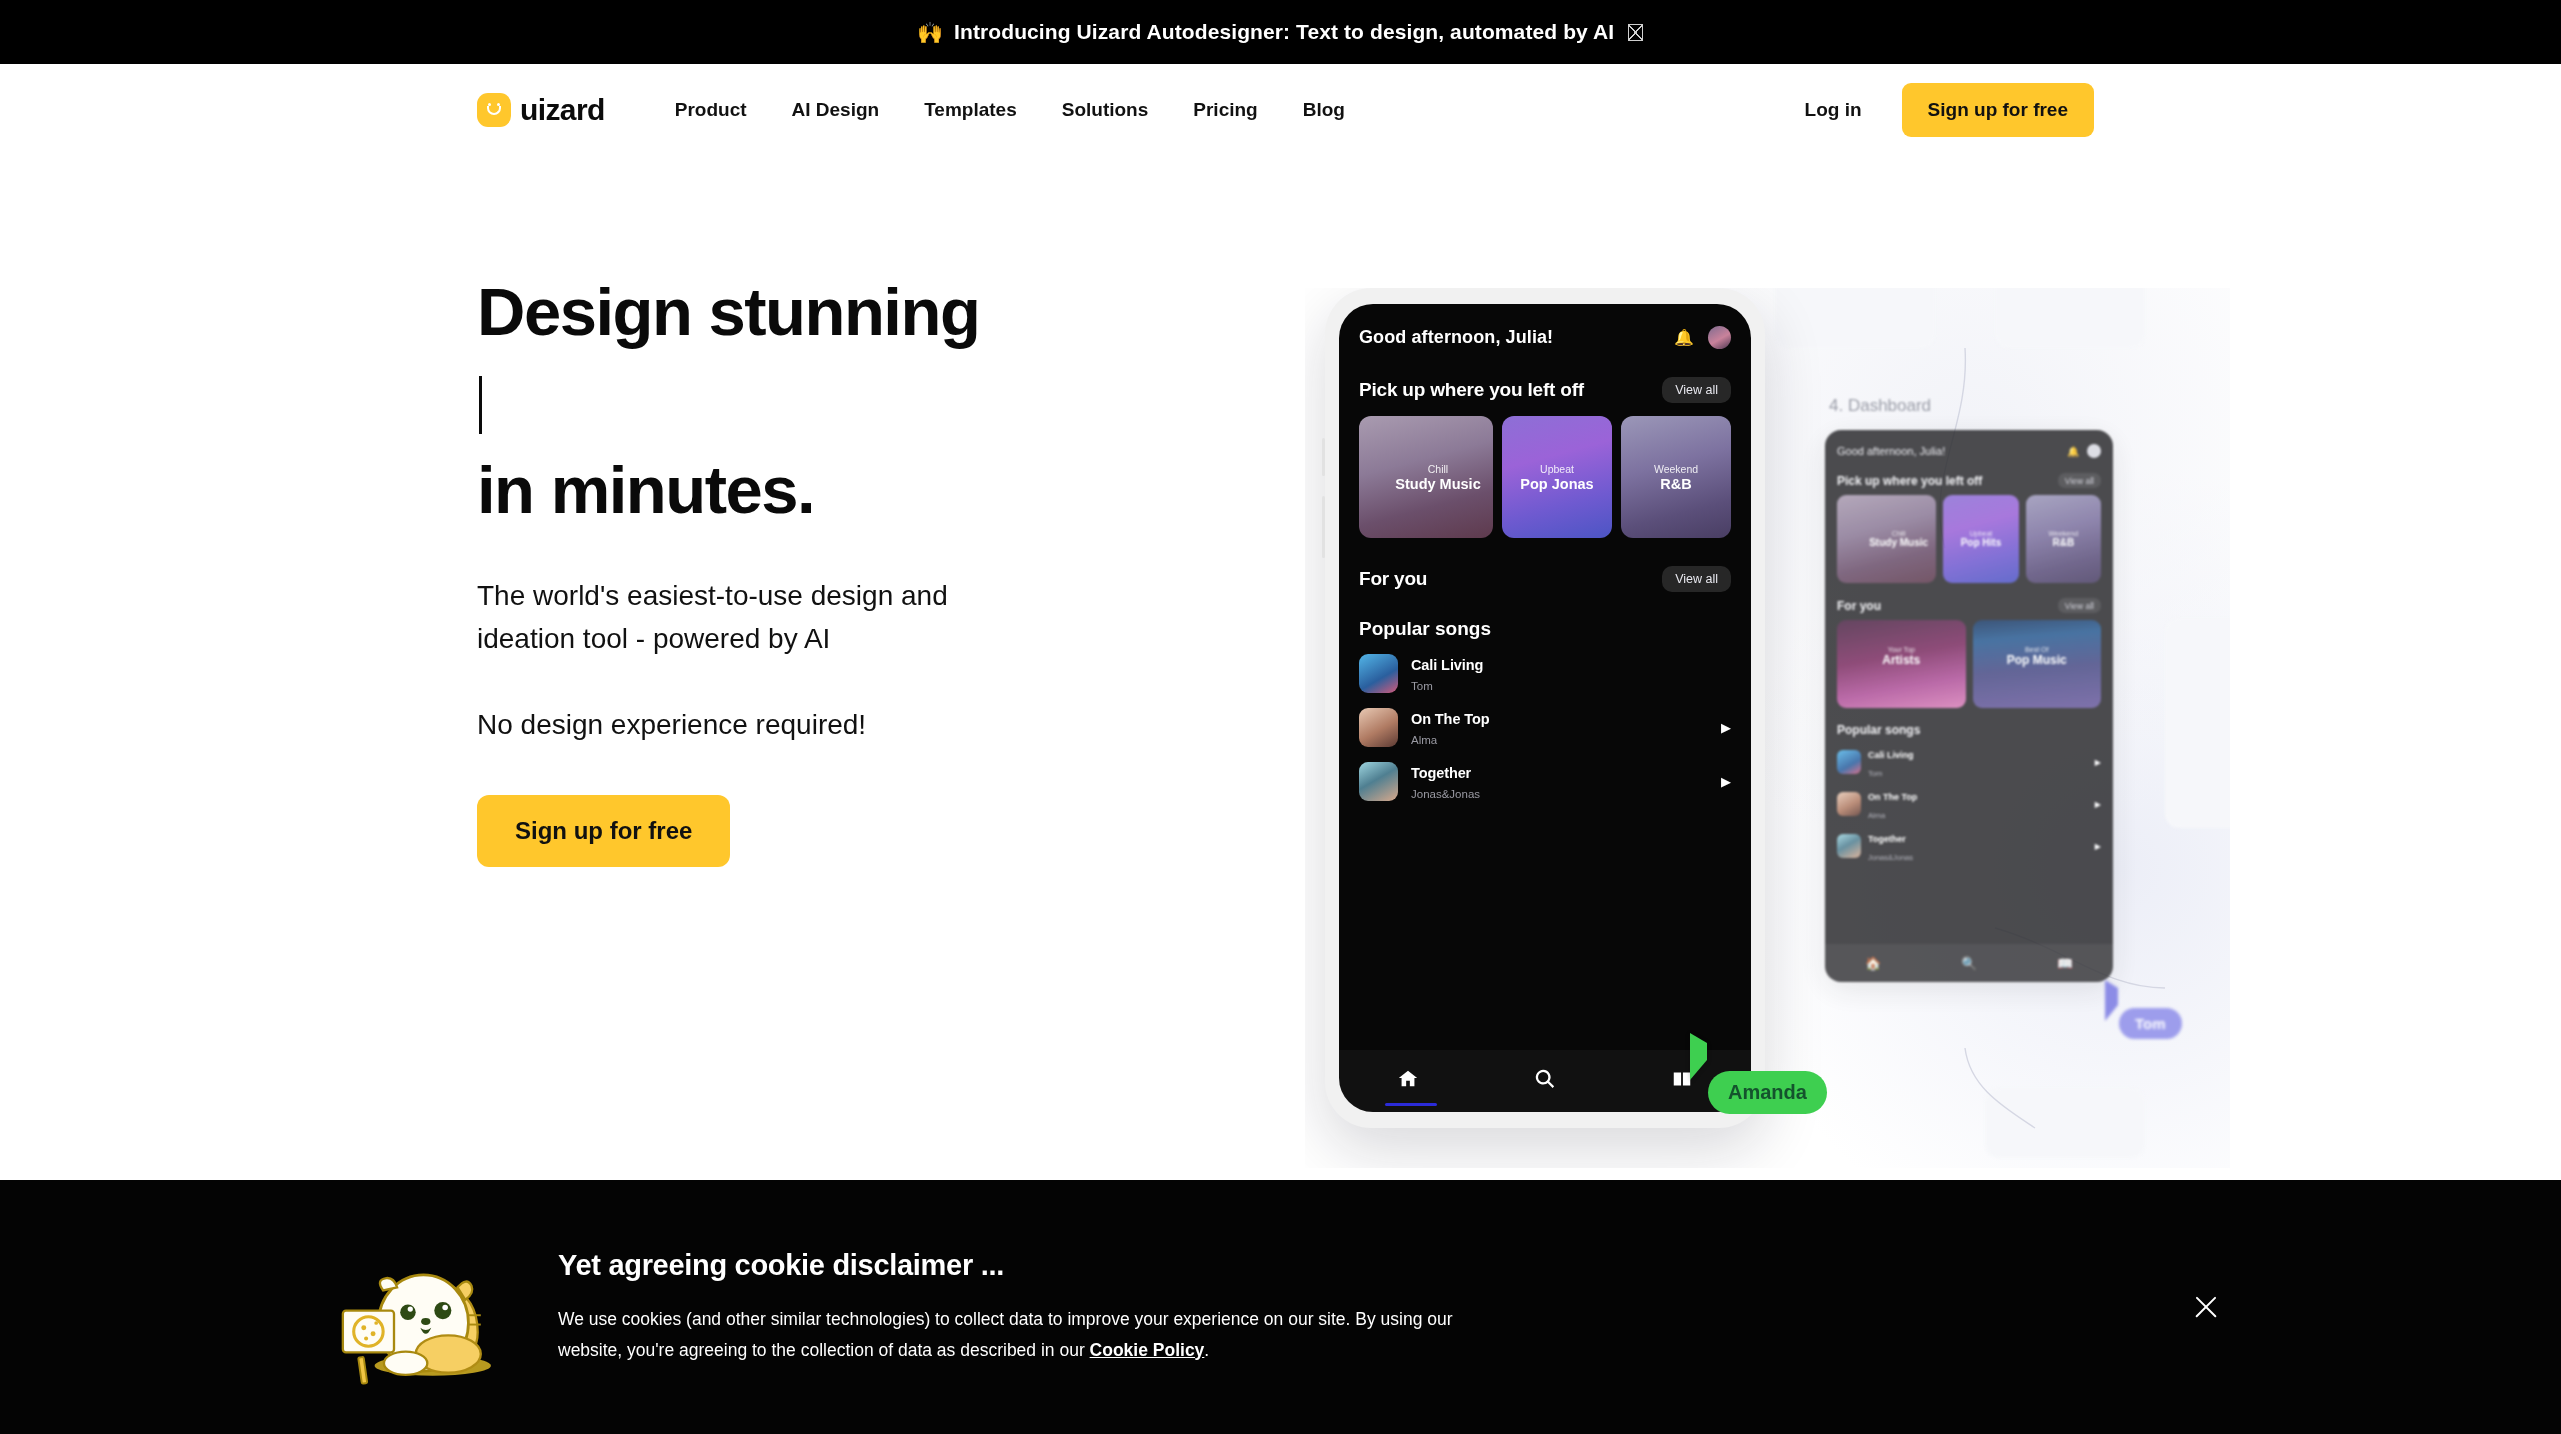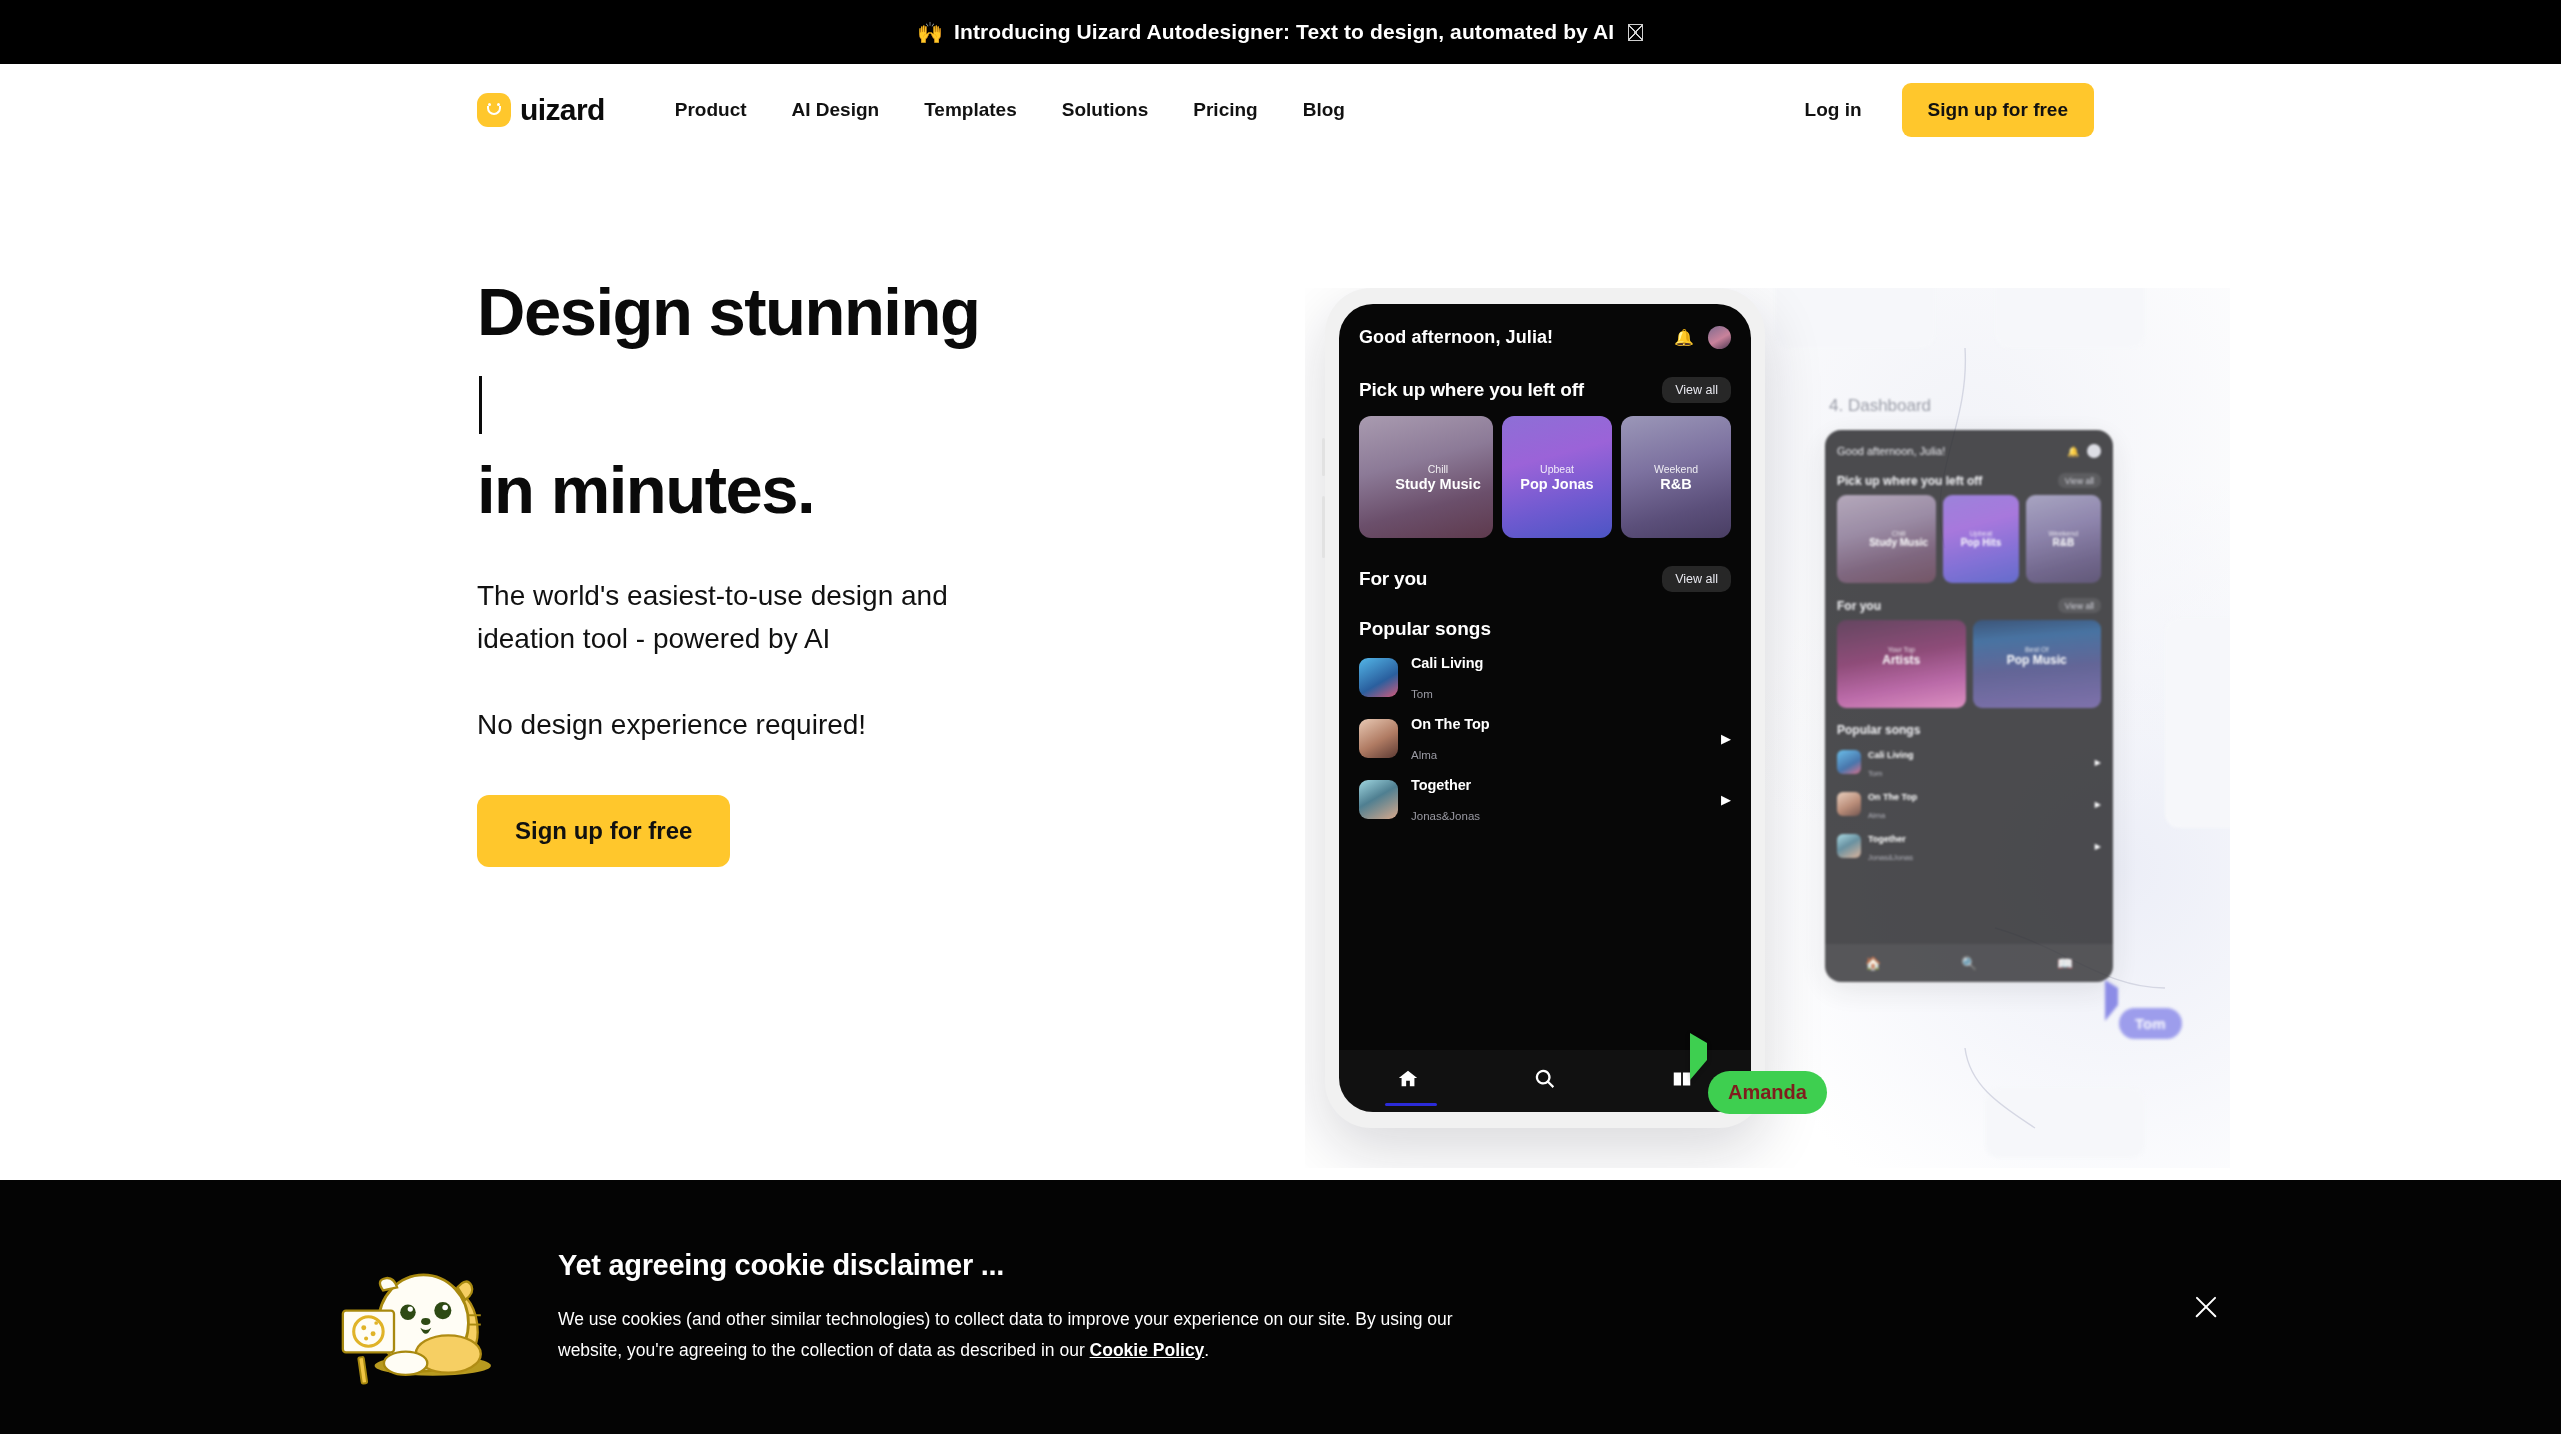--- a/index.html
+++ b/index.html
@@ -285,21 +285,21 @@
   .card2 .bg { font-size: 18px; font-weight: 700; letter-spacing: -.2px; }
   .c-artists { background: linear-gradient(170deg,#4b2846 0%,#7d2f63 42%,#b0529a 72%,#d97fb8 100%); }
   .c-popmus  { background: linear-gradient(175deg,#1d3a63 0%,#2b5d93 22%,#4a4d86 55%,#6b5b9e 100%); }
   .songs-title { font-size: 19px; font-weight: 700; margin: 26px 0 14px; }
   .song { display: flex; align-items: center; gap: 13px; margin-bottom: 15px; }
   .thumb { width: 39px; height: 39px; border-radius: 9px; flex: none; }
   .t-cali { background: linear-gradient(150deg,#53b6e8,#2a5f9e 60%,#d35a7a); }
   .t-ontop { background: linear-gradient(150deg,#e8c9b4,#b07b63 55%,#5c3a33); }
   .t-together { background: linear-gradient(150deg,#9fd6e0,#4f7f91 45%,#d8a98c); }
   .song .meta .nm { font-size: 14.5px; font-weight: 700; letter-spacing: -.1px; }
-  .song .meta .ar { font-size: 11.5px; color: #9a9aa3; margin-top: 16px; }
+  .song .meta .ar { font-size: 11.5px; color: #9a9aa3; margin-top: 6px; }
   .song .play { margin-left: auto; font-size: 13px; color: #ffffff; }
   .bottom-nav {
     position: absolute; left: 0; right: 0; bottom: 0; height: 62px;
     background: rgba(255,255,255,.045);
     display: flex; align-items: center; justify-content: space-around;
     color: #fff;
   }
   .bottom-nav svg { width: 22px; height: 22px; fill: #ffffff; }
   .home-ind {
     position: absolute; bottom: 6px; left: 46px;
@@ -311,21 +311,21 @@
   .cursor-amanda .arrow {
     width: 0; height: 0;
     border-left: 17px solid #3ecf50;
     border-top: 10px solid transparent;
     border-bottom: 20px solid transparent;
     transform: rotate(18deg);
     filter: drop-shadow(0 1px 2px rgba(0,0,0,.25));
   }
   .cursor-amanda .tag {
     position: absolute; left: 18px; top: 28px;
-    background: #3ecf50; color: #7f1d1d;
+    background: #3ecf50; color: #14532d;
     font-size: 20px; font-weight: 700;
     padding: 10px 20px; border-radius: 22px;
     white-space: nowrap;
   }
   .cursor-tom { position: absolute; left: 800px; top: 700px; z-index: 8; filter: blur(1.4px); }
   .cursor-tom .arrow {
     width: 0; height: 0;
     border-left: 13px solid #8c8ce6;
     border-top: 8px solid transparent;
     border-bottom: 16px solid transparent;

